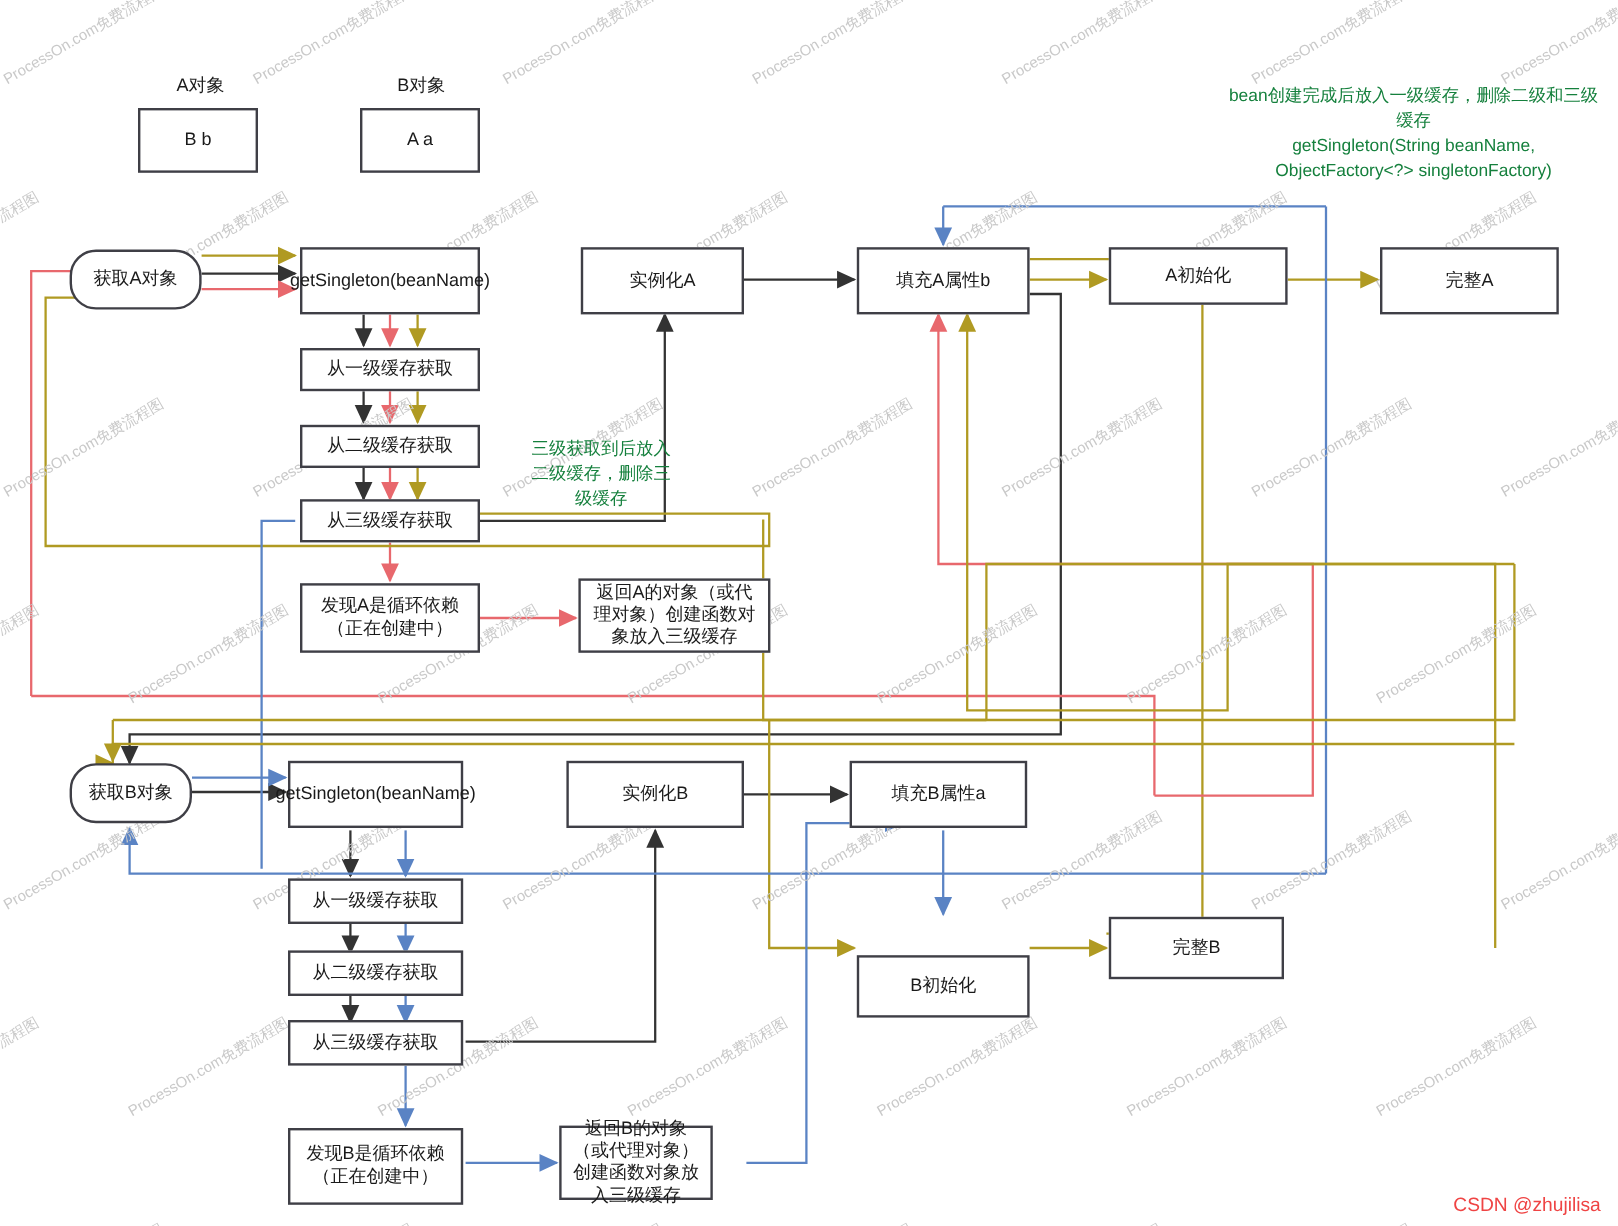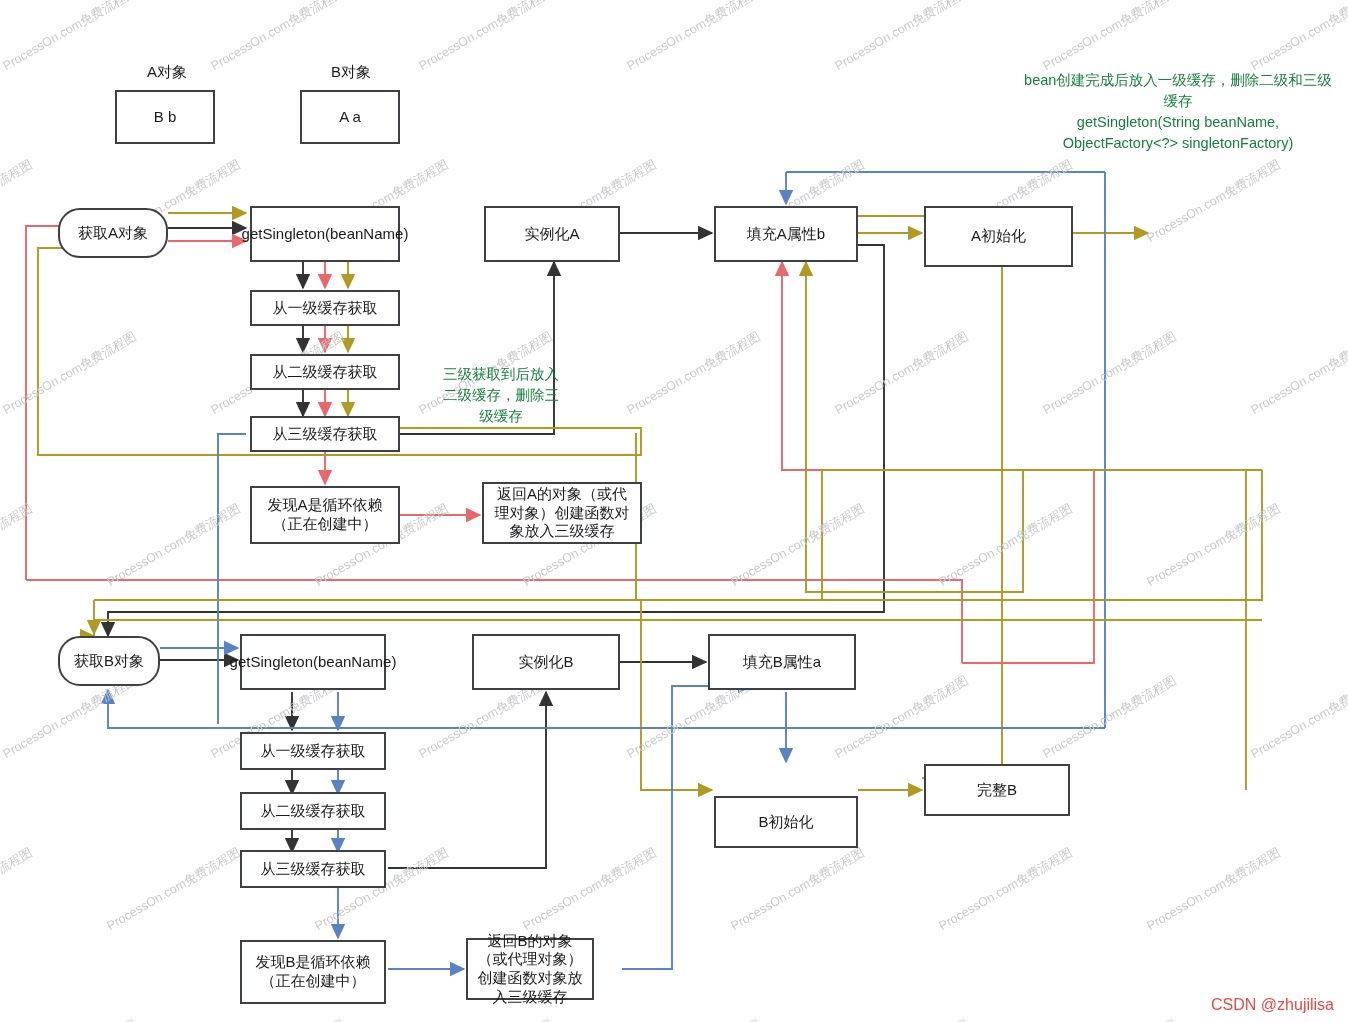--- a/index.html
+++ b/index.html
@@ -217,21 +217,22 @@
 
   <div class="node round" style="left:58px;top:208px;width:110px;height:50px;">获取A对象</div>
   <div class="node" style="left:250px;top:206px;width:150px;height:56px;">getSingleton(beanName)</div>
   <div class="node" style="left:250px;top:290px;width:150px;height:36px;">从一级缓存获取</div>
   <div class="node" style="left:250px;top:354px;width:150px;height:36px;">从二级缓存获取</div>
   <div class="node" style="left:250px;top:416px;width:150px;height:36px;">从三级缓存获取</div>
   <div class="node" style="left:250px;top:486px;width:150px;height:58px;">发现A是循环依赖（正在创建中）</div>
   <div class="node" style="left:482px;top:482px;width:160px;height:62px;">返回A的对象（或代理对象）创建函数对象放入三级缓存</div>
   <div class="node" style="left:484px;top:206px;width:136px;height:56px;">实例化A</div>
   <div class="node" style="left:714px;top:206px;width:144px;height:56px;">填充A属性b</div>
-  <div class="node" style="left:924px;top:206px;width:149px;height:61px;">A初始化</div>
+  <div class="node" style="left:924px;top:206px;width:149px;height:48px;">A初始化</div>
+  <div class="node" style="left:1150px;top:206px;width:149px;height:56px;">完整A</div>
 
   <div class="node round" style="left:58px;top:636px;width:102px;height:50px;">获取B对象</div>
   <div class="node" style="left:240px;top:634px;width:146px;height:56px;">getSingleton(beanName)</div>
   <div class="node" style="left:240px;top:732px;width:146px;height:38px;">从一级缓存获取</div>
   <div class="node" style="left:240px;top:792px;width:146px;height:38px;">从二级缓存获取</div>
   <div class="node" style="left:240px;top:850px;width:146px;height:38px;">从三级缓存获取</div>
   <div class="node" style="left:240px;top:940px;width:146px;height:64px;">发现B是循环依赖（正在创建中）</div>
   <div class="node" style="left:466px;top:938px;width:128px;height:62px;">返回B的对象（或代理对象）创建函数对象放入三级缓存</div>
   <div class="node" style="left:472px;top:634px;width:148px;height:56px;">实例化B</div>
   <div class="node" style="left:708px;top:634px;width:148px;height:56px;">填充B属性a</div>

